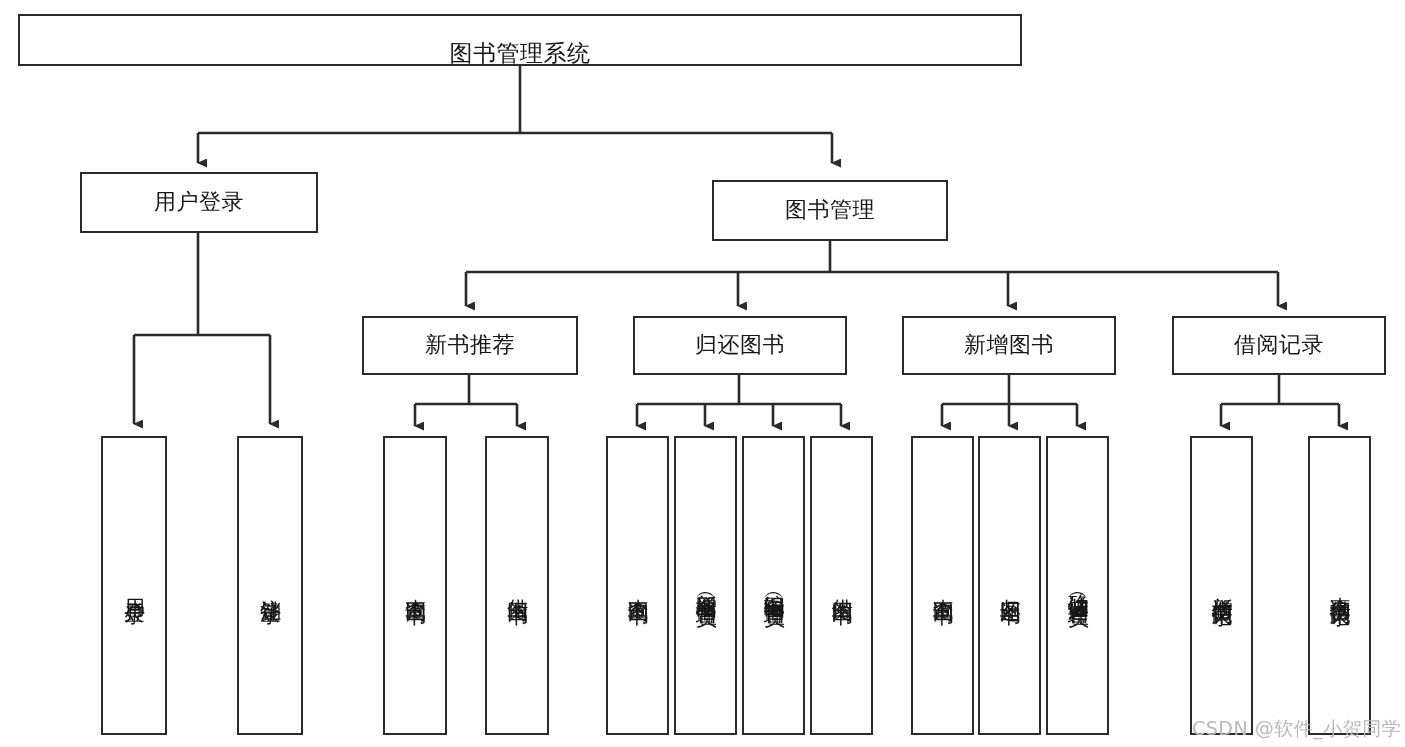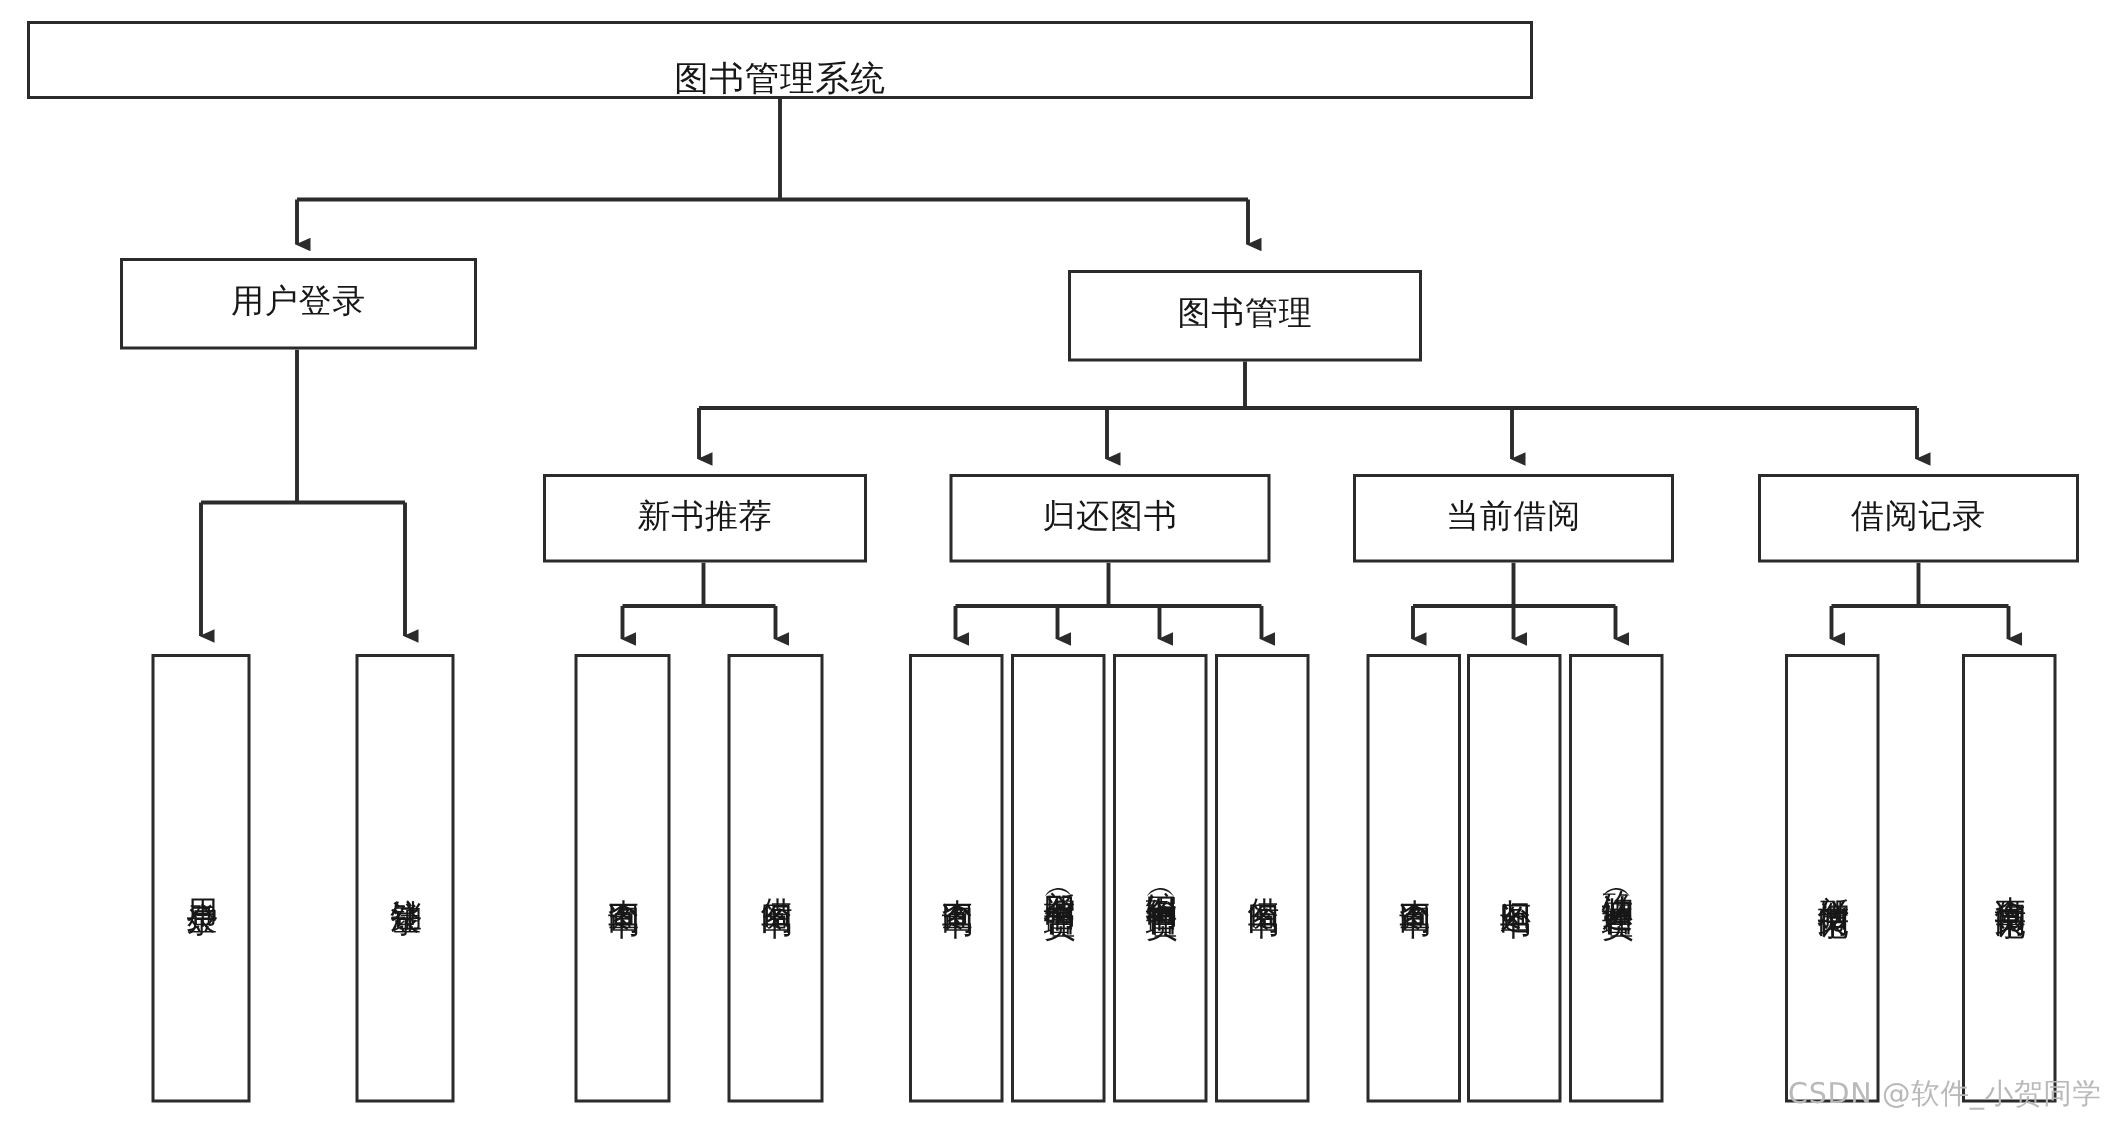--- a/index.html
+++ b/index.html
@@ -137,21 +137,21 @@
 
   <div class="node node-l2" style="left:362px; top:316px; width:216px; height:59px;">
     <span class="label">新书推荐</span>
   </div>
 
   <div class="node node-l2" style="left:633px; top:316px; width:214px; height:59px;">
     <span class="label">归还图书</span>
   </div>
 
   <div class="node node-l2" style="left:902px; top:316px; width:214px; height:59px;">
-    <span class="label">当前借阅</span>
+    <span class="label">新增图书</span>
   </div>
 
   <div class="node node-l2" style="left:1172px; top:316px; width:214px; height:59px;">
     <span class="label">借阅记录</span>
   </div>
 
   <div class="node node-leaf" style="left:101px; top:436px; width:66px; height:299px;">
     <span class="label">用户登录</span>
   </div>
   <div class="node node-leaf" style="left:237px; top:436px; width:66px; height:299px;">

